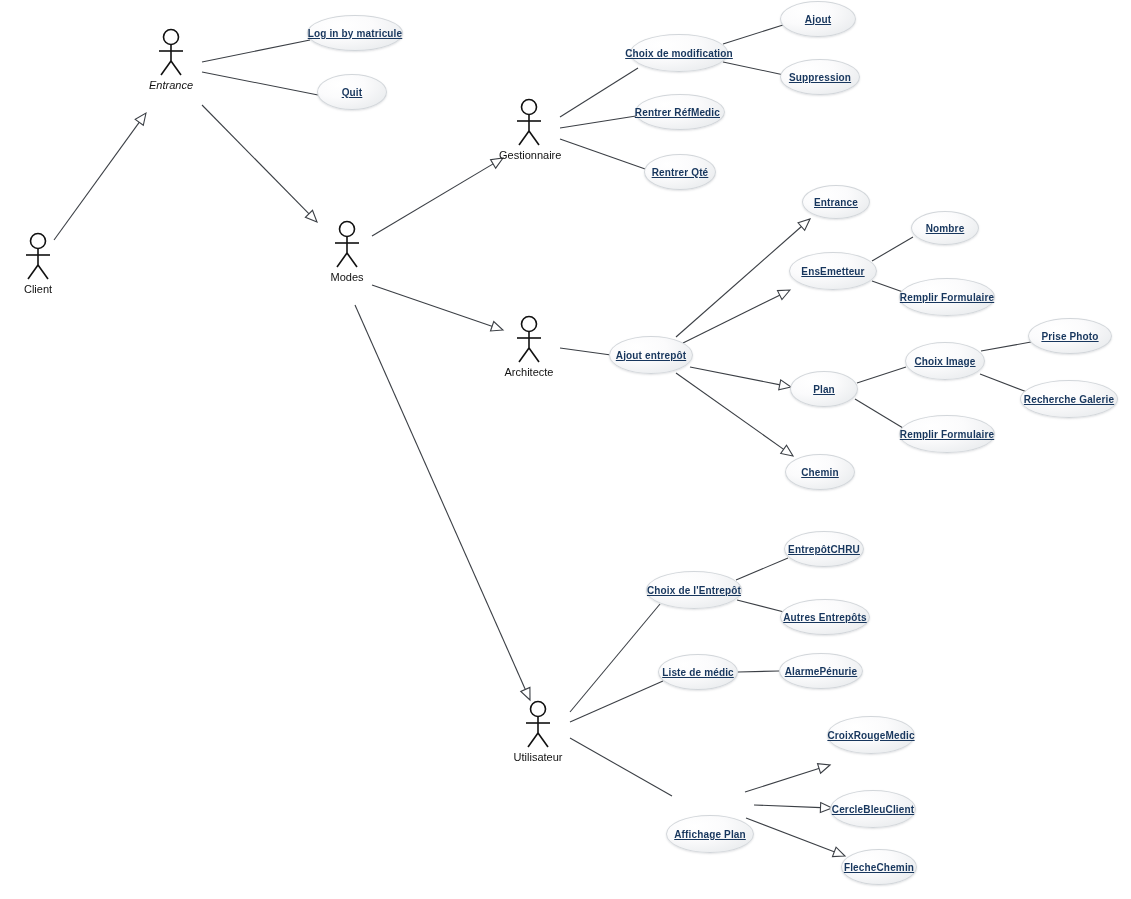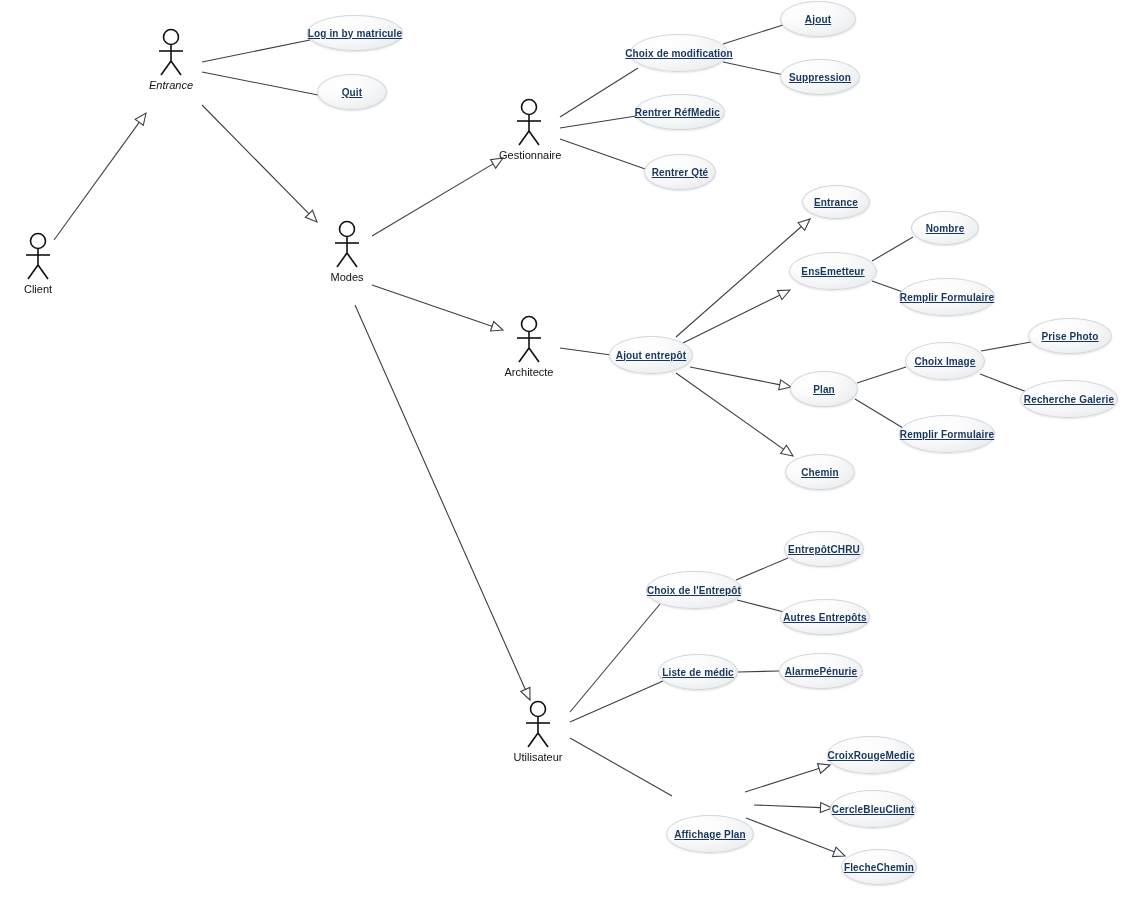--- a/index.html
+++ b/index.html
@@ -313,21 +313,21 @@
       </div>
       <div class="usecase" style="left: 658px; top: 654px; width: 80px; height: 36px;">
         <span>Liste de médic</span>
       </div>
       <div class="usecase" style="left: 779px; top: 653px; width: 84px; height: 36px;">
         <span>AlarmePénurie</span>
       </div>
       <div class="usecase" style="left: 666px; top: 815px; width: 88px; height: 38px;">
         <span>Affichage Plan</span>
       </div>
-      <div class="usecase" style="left: 827px; top: 736px; width: 88px; height: 38px;">
+      <div class="usecase" style="left: 827px; top: 716px; width: 88px; height: 38px;">
         <span>CroixRougeMedic</span>
       </div>
       <div class="usecase" style="left: 830px; top: 790px; width: 86px; height: 38px;">
         <span>CercleBleuClient</span>
       </div>
       <div class="usecase" style="left: 841px; top: 849px; width: 76px; height: 36px;">
         <span>FlecheChemin</span>
       </div>
     </div>
 </div>

